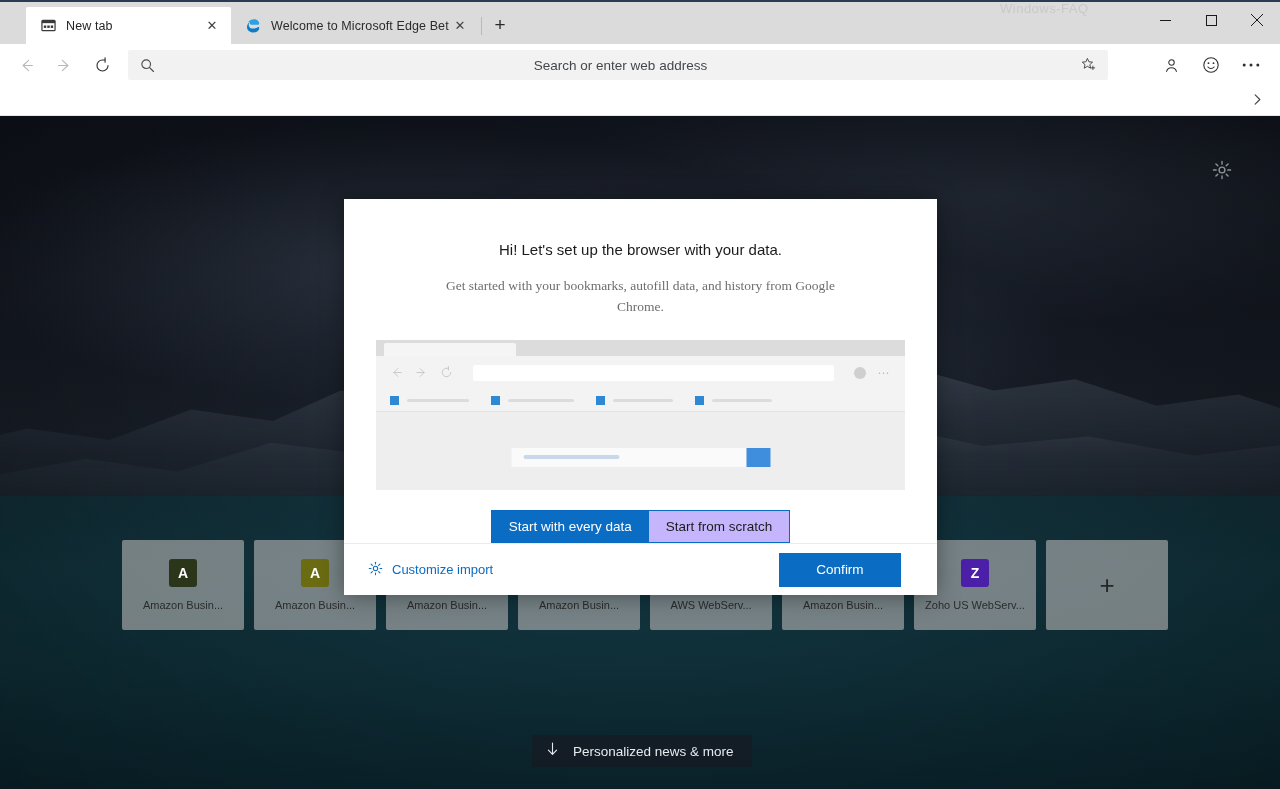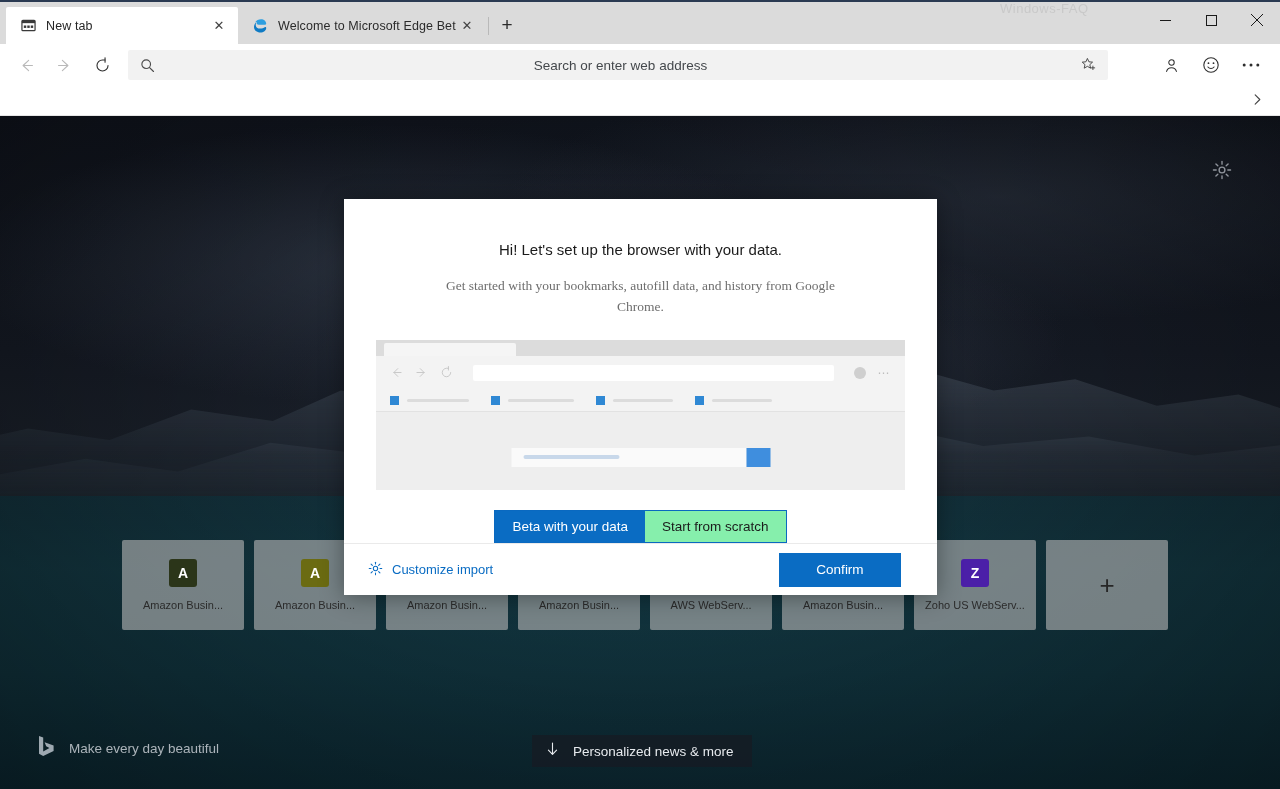--- a/index.html
+++ b/index.html
@@ -34,22 +34,23 @@
     position: relative;
     height: 37px;
     display: flex; align-items: center;
     padding: 0 8px 0 14px;
     font-size: 12.5px;
     color: #262626;
     cursor: default;
   }
   .tab.active {
     background: #ffffff;
-    width: 232px;
+    width: 205px;
     border-radius: 2px 2px 0 0;
+    margin-left: 20px;
   }
   .tab.inactive {
     width: 248px;
     color: #2b2b2b;
   }
   .tab-favicon {
     width: 16px; height: 16px; margin-right: 10px;
     flex: 0 0 16px;
     display: flex; align-items: center; justify-content: center;
   }
@@ -290,21 +291,21 @@
   }
   .seg button {
     font-family: "Liberation Sans", sans-serif;
     font-size: 13.5px;
     padding: 0 17px;
     border: none;
     cursor: pointer;
     line-height: 1;
   }
   .seg .on { background: #0a6cc3; color: #ffffff; }
-  .seg .off { background: #86efac; color: #1b1b1b; }
+  .seg .off { background: #c4b5fd; color: #1b1b1b; }
 
   .modal-footer {
     margin-top: auto;
     border-top: 1px solid #eaeaea;
     height: 82px;
     display: flex; align-items: center; justify-content: space-between;
     padding: 0 36px 0 24px;
   }
   .customize {
     display: flex; align-items: center; gap: 9px;
@@ -494,28 +495,20 @@
       </div>
       <div class="tile">
         <div class="tile-icon" style="background:#4b1fa8">Z</div>
         <div class="tile-label">Zoho US WebServ...</div>
       </div>
       <div class="tile add">
         <div class="plus">+</div>
       </div>
     </div>
 
-    <div class="bing-row">
-      <span>
-        <svg width="17" height="22" viewBox="0 0 17 22">
-          <path d="M1 1 L5.2 2.6 L5.2 16.4 L11.4 12.9 L8.2 11.3 L6.6 7.2 L15.6 10.6 L15.6 16.1 L5.2 21 L1 18.7 Z" fill="#b9c2ca" opacity=".85"></path>
-        </svg>
-      </span>
-      <span class="bing-caption">Make every day beautiful</span>
-    </div>
 
     <div class="news-pill">
       <span>
         <svg width="13" height="15" viewBox="0 0 14 16">
             <path d="M7 1 V13 M2.6 8.6 L7 13.2 L11.4 8.6" fill="none" stroke="#e7eaee" stroke-width="1.2" stroke-linecap="round" stroke-linejoin="round"></path>
           </svg>
       </span>
       <span>Personalized news &amp; more</span>
     </div>
   </div>
@@ -607,21 +600,21 @@
           <div class="il-tile">
               <i></i>
               <b></b>
             </div>
         </div>
       </div>
     </div>
 
     <div class="seg-row">
       <div class="seg">
-        <button class="on">Beta with your data</button>
+        <button class="on">Start with every data</button>
         <button class="off">Start from scratch</button>
       </div>
     </div>
 
     <div class="modal-footer">
       <div class="customize">
         <span>
           <svg width="15" height="15" viewBox="0 0 22 22">
             <circle cx="11" cy="11" r="3.2" fill="none" stroke="#0a6cc3" stroke-width="1.5"></circle>
             <g stroke="#0a6cc3" stroke-width="1.5" stroke-linecap="round">

